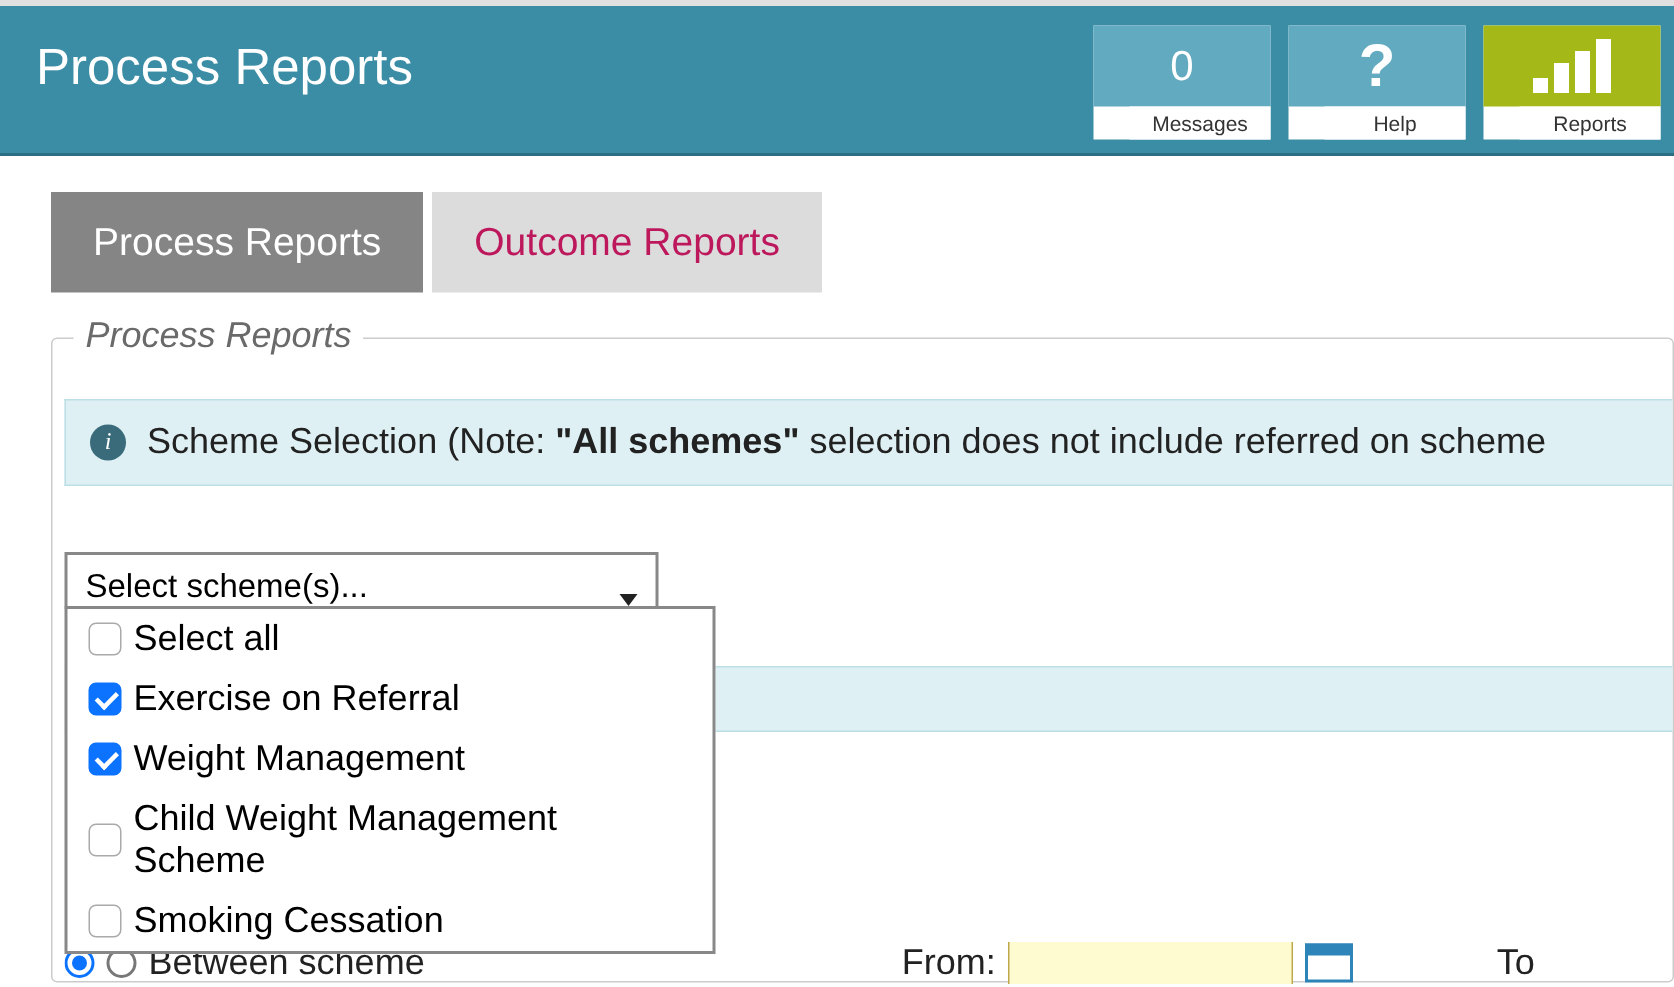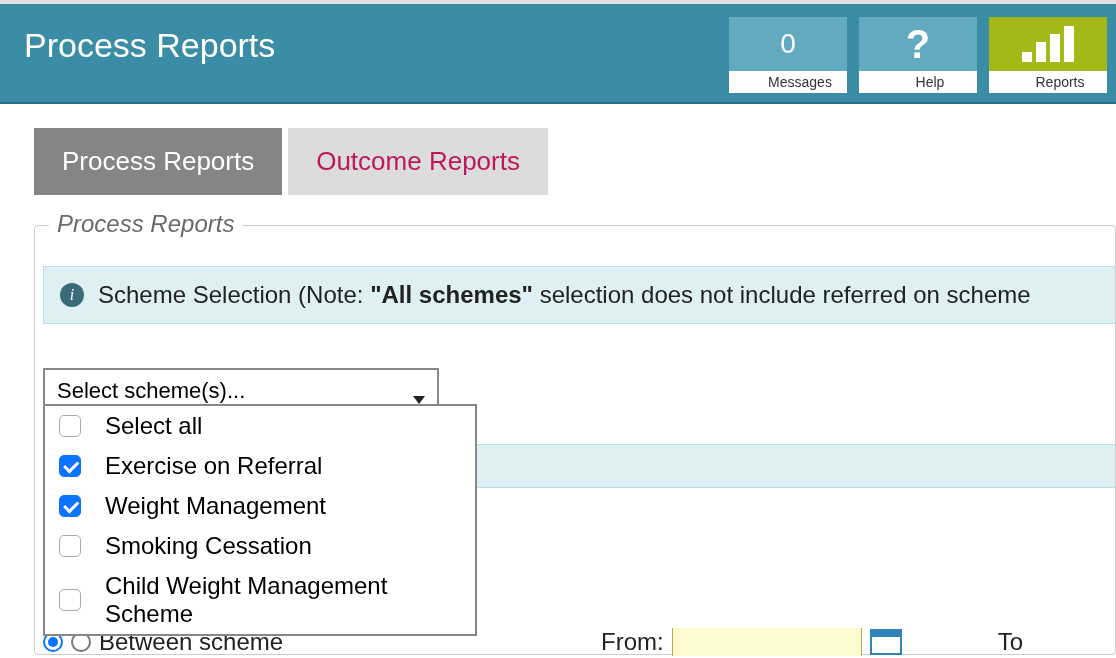--- a/index.html
+++ b/index.html
@@ -167,21 +167,21 @@
     top: 36px;
     left: 0;
     width: 434px;
     border: 2px solid #888;
     background: #fff;
     z-index: 10;
   }
   .dd-item {
     display: flex;
     align-items: center;
-    gap: 24px;
+    gap: 8px;
     padding: 6px 14px;
     font-size: 24px;
     cursor: pointer;
   }
   .chk {
     width: 22px;
     height: 22px;
     border: 1.5px solid #aaa;
     border-radius: 5px;
     display: flex;
@@ -336,25 +336,25 @@
         <div class="dd-item">
           <span class="chk checked"></span>
           <span>Exercise on Referral</span>
         </div>
         <div class="dd-item">
           <span class="chk checked"></span>
           <span>Weight Management</span>
         </div>
         <div class="dd-item">
           <span class="chk"></span>
+          <span>Child Weight Management Scheme</span>
+        </div>
+        <div class="dd-item">
+          <span class="chk"></span>
           <span>Smoking Cessation</span>
-        </div>
-        <div class="dd-item">
-          <span class="chk"></span>
-          <span>Child Weight Management Scheme</span>
         </div>
       </div>
     </div>
 
     <div class="date-row">
       <span class="radio selected"></span>
       <span class="radio un"></span>
       <span>Between scheme</span>
       <span class="from-label">From:</span>
       <span class="date-input"></span>

